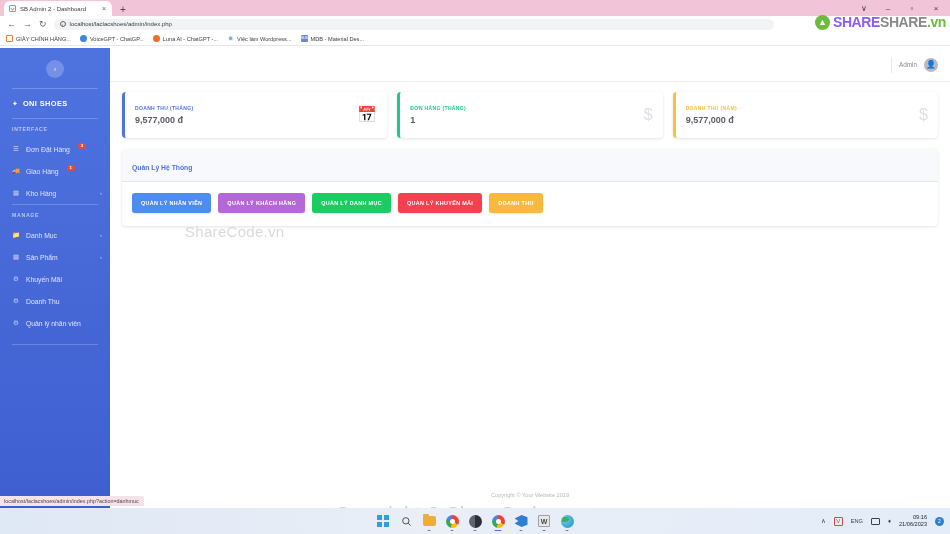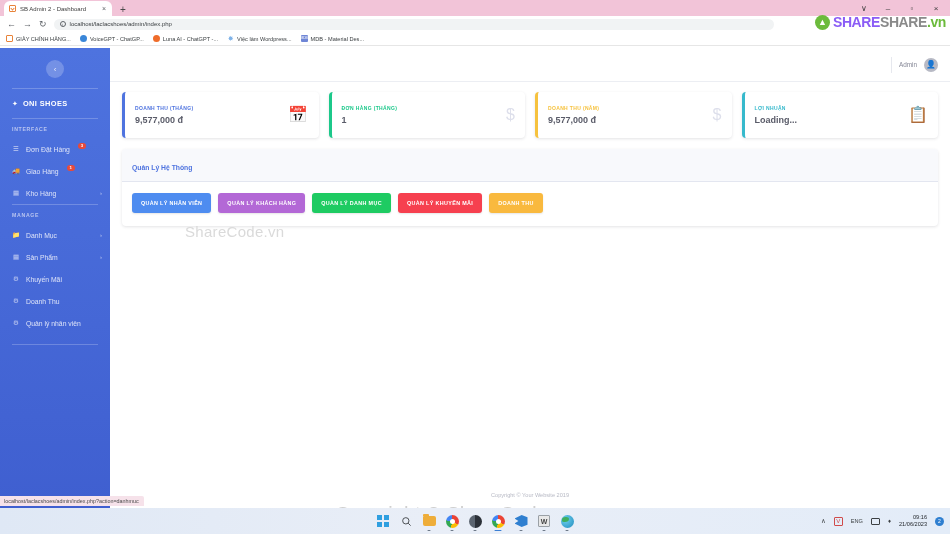--- a/index.html
+++ b/index.html
@@ -402,27 +402,20 @@
         </div>
 
         <div class="stat-card yellow">
           <div>
             <div class="stat-title">DOANH THU (NĂM)</div>
             <div class="stat-value">9,577,000 đ</div>
           </div>
           <div class="stat-icon">$</div>
         </div>
 
-        <div class="stat-card cyan">
-          <div>
-            <div class="stat-title">LỢI NHUẬN</div>
-            <div class="stat-value">Loading...</div>
-          </div>
-          <div class="stat-icon">📋</div>
-        </div>
       </div>
 
       <div class="panel">
         <div class="panel-head">
           <span class="panel-title">Quản Lý Hệ Thống</span>
         </div>
         <div class="panel-body">
           <button class="btn" style="background:#4e8cf0;">QUẢN LÝ NHÂN VIÊN</button>
           <button class="btn" style="background:#b368d6;">QUẢN LÝ KHÁCH HÀNG</button>
           <button class="btn" style="background:#1ecb62;">QUẢN LÝ DANH MỤC</button>

